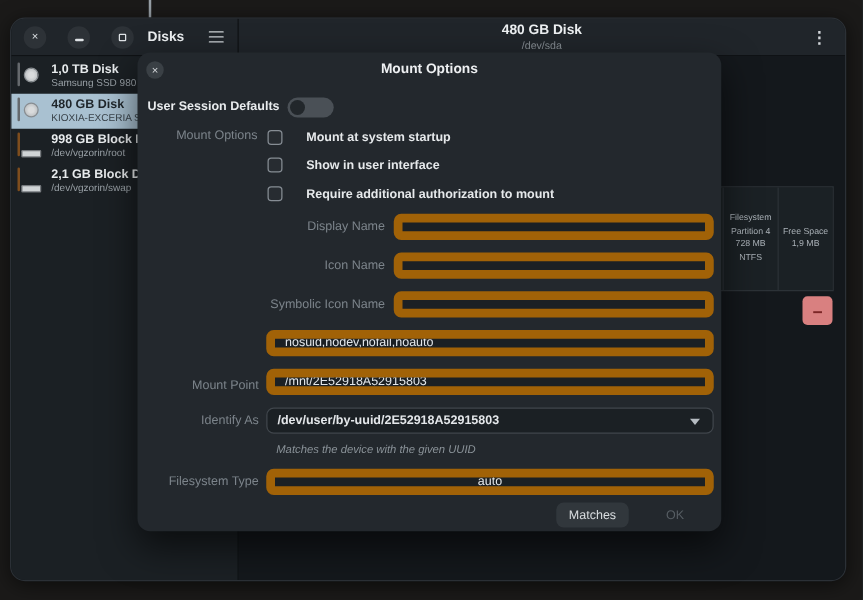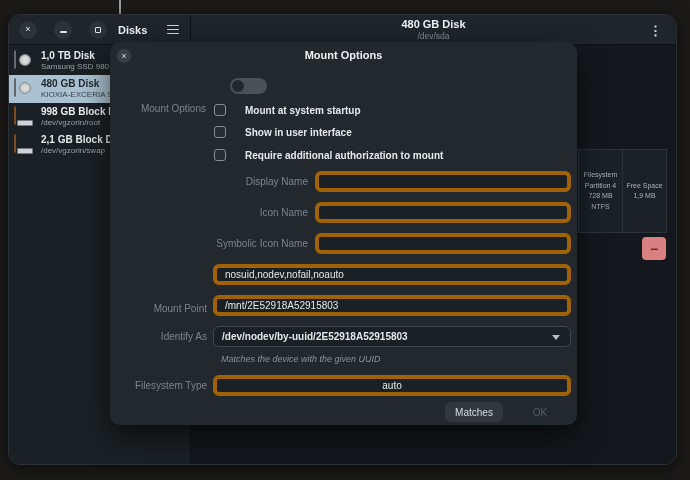--- a/index.html
+++ b/index.html
@@ -73,21 +73,21 @@
   .toggle .knob { position:absolute; left:2px; top:2px; width:12px; height:12px; border-radius:50%; background:#22272b; }
 
   .sec-label { position:absolute; left:0; top:61px; width:96px; text-align:right; font-size:10px; color:#7c848b; }
   .cb-row { position:absolute; left:104px; height:14px; display:flex; align-items:center; }
   .cb { width:12px; height:12px; border:1px solid #868d94; border-radius:3px; background:#272c31; margin-right:7px; flex:0 0 12px; }
   .cb-label { font-size:10px; font-weight:600; color:#e6e9eb; white-space:nowrap;margin-left:12px; }
 
   .flabel { position:absolute; font-size:10px; color:#7c848b; line-height:21px; text-align:right; white-space:nowrap; }
   .flabel.wide { left:0; width:198px; }
   .flabel.narrow { left:0; width:97px; }
-  .txt { position:absolute; height:21px; background:#1b2024; border:4px solid #a16207; border-radius:6px;
+  .txt { position:absolute; height:21px; background:#1b2024; border:7px solid #a16207; border-radius:6px;
          color:#e4e7ea; font-size:10px; padding:0 8px; font-family:"Liberation Sans",sans-serif; outline:none; }
   .txt.name { left:205px; width:256px; }
   .txt.full { left:103px; width:358px; }
   .select-field { position:absolute; left:103px; width:358px; height:21px; background:#1b2024; border:1px solid #40464c;
                   border-radius:6px; display:flex; align-items:center; padding:0 8px; cursor:default; }
   .select-field .val { font-size:10px; font-weight:600; color:#e4e7ea; }
   .arrow-down { position:absolute; right:10px; top:8px; width:0; height:0;
                 border-left:4px solid transparent; border-right:4px solid transparent; border-top:5px solid #b6bcc2; }
   .hint { position:absolute; left:111px; top:312px; font-size:9px; font-style:italic; color:#8a9298; }
 
@@ -179,20 +179,21 @@
     </div>
   </div>
 </div>
 
 <div class="dialog">
   <div class="dlg-close">
     <span>×</span>
   </div>
   <div class="dlg-title">Mount Options</div>
 
+  <div class="sess-label">User Session Defaults</div>
   <div class="toggle">
       <span class="knob"></span>
     </div>
 
   <div class="sec-label">Mount Options</div>
   <div class="cb-row" style="top:61px">
     <span class="cb"></span>
     <span class="cb-label">Mount at system startup</span>
   </div>
   <div class="cb-row" style="top:106px">
@@ -213,21 +214,21 @@
   <div class="flabel wide" style="top:191px">Symbolic Icon Name</div>
   <input class="txt name" style="top: 191px;" value="">
 
   <input class="txt full" style="top: 222px;" value="nosuid,nodev,nofail,noauto">
 
   <div class="flabel narrow" style="top:256px">Mount Point</div>
   <input class="txt full" style="top: 253px;" value="/mnt/2E52918A52915803">
 
   <div class="flabel narrow" style="top:284px">Identify As</div>
   <div class="select-field" style="top:284px">
-    <span class="val">/dev/nodev/by-uuid/2E52918A52915803</span>
+    <span class="val">/dev/user/by-uuid/2E52918A52915803</span>
     <span class="arrow-down"></span>
   </div>
   <div class="hint">Matches the device with the given UUID</div>
 
   <div class="flabel narrow" style="top:333px">Filesystem Type</div>
   <input class="txt full" style="top: 333px; text-align: center;" value="auto">
 
   <button class="btn cancel">Matches</button>
   <button class="btn ok">OK</button>
 </div>

